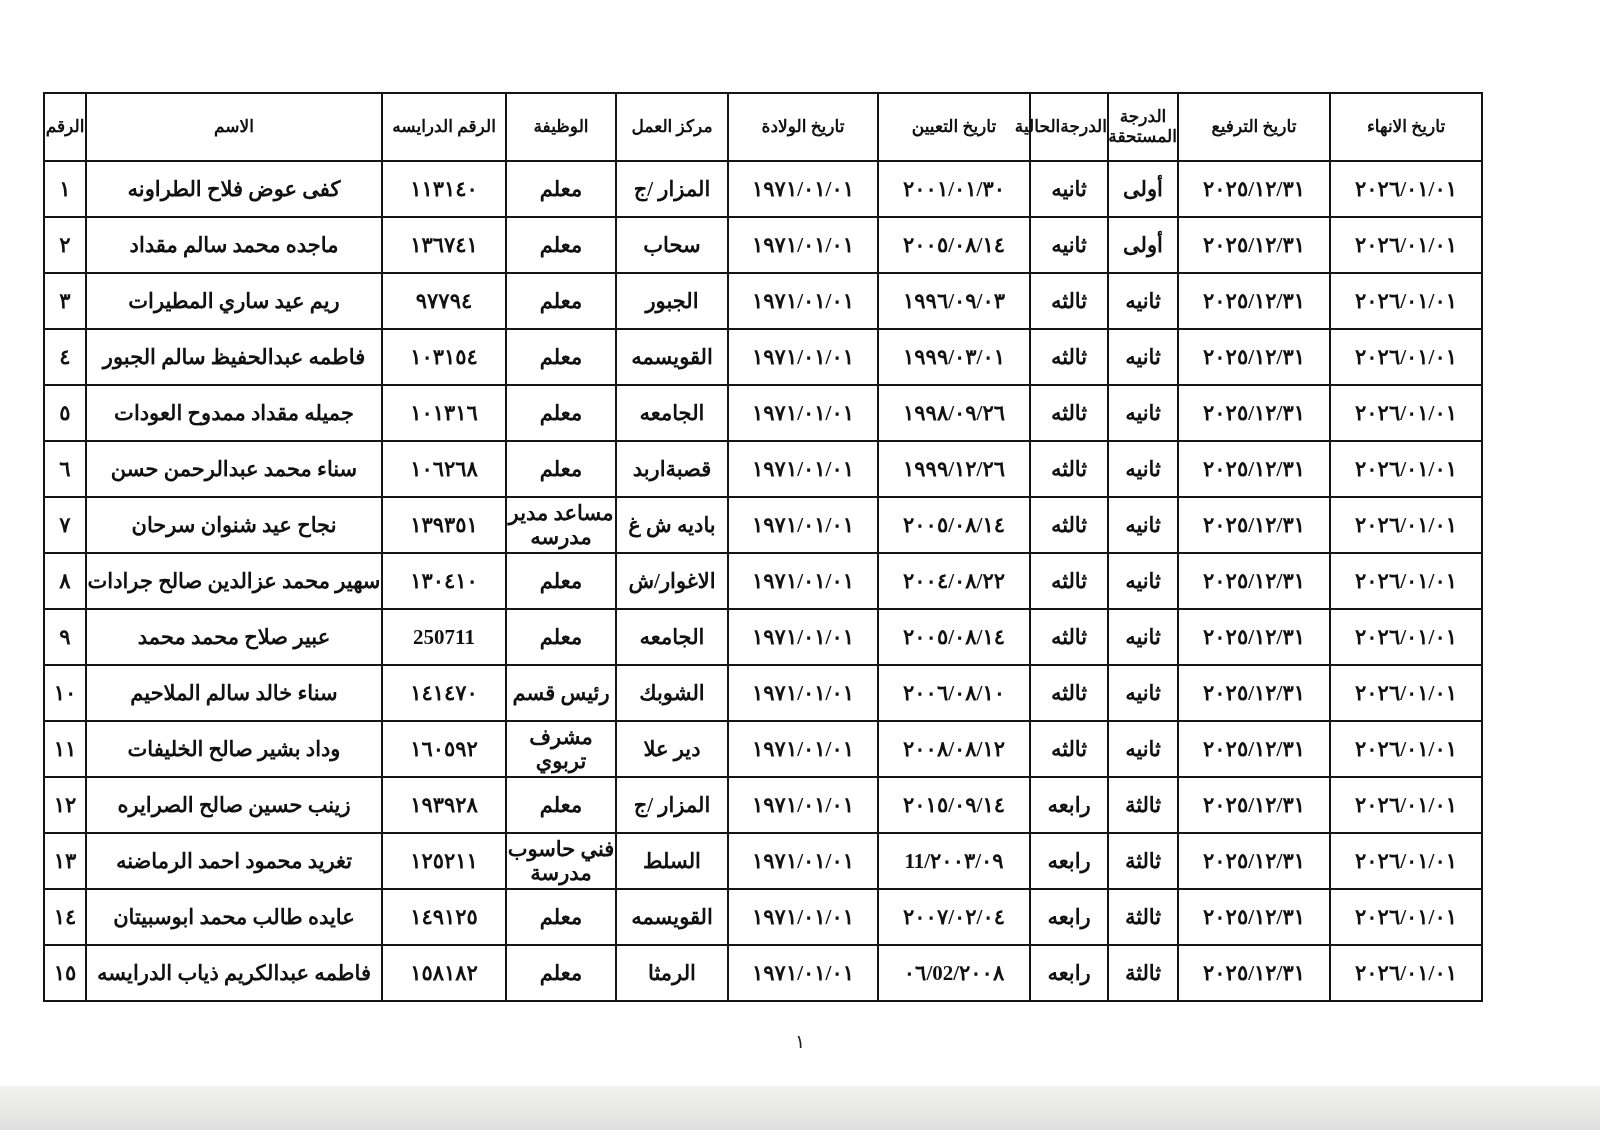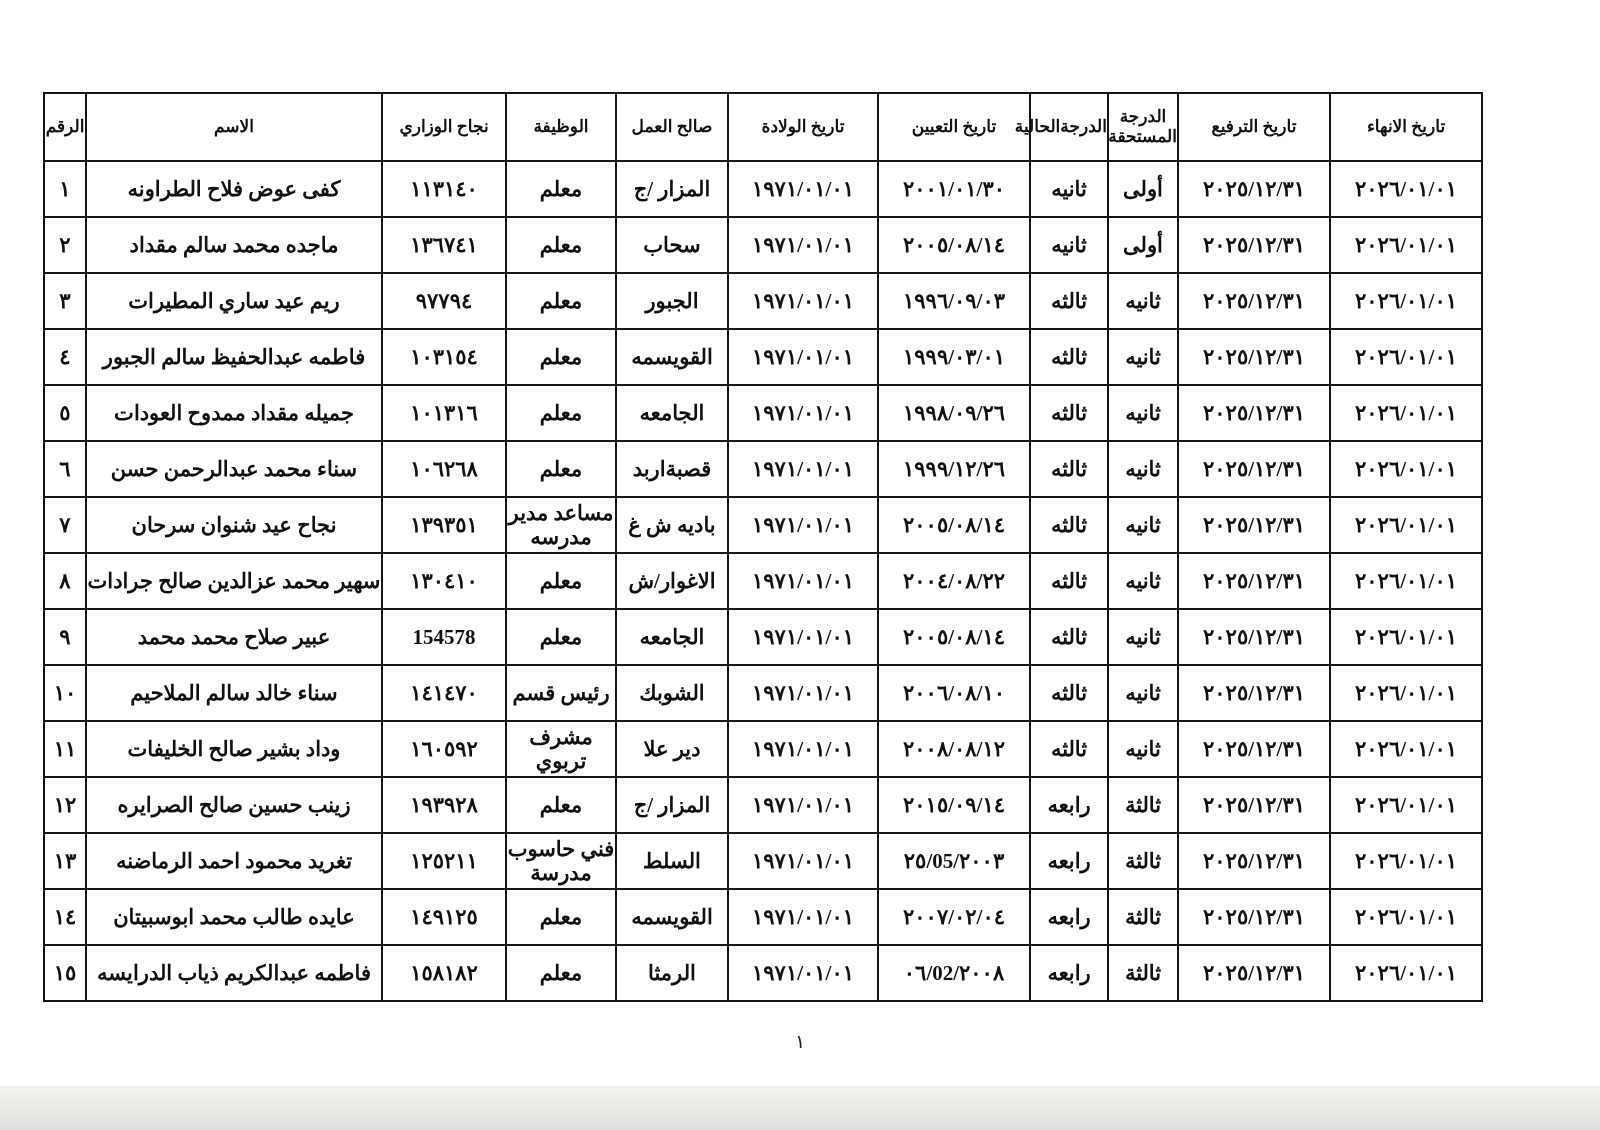--- a/index.html
+++ b/index.html
@@ -118,23 +118,23 @@
           <col class="c-idx">
         </colgroup>
         <thead>
           <tr>
             <th>تاريخ الانهاء</th>
             <th>تاريخ الترفيع</th>
             <th class="th-small">الدرجة المستحقة</th>
             <th class="th-small">الدرجةالحالية</th>
             <th>تاريخ التعيين</th>
             <th>تاريخ الولادة</th>
-            <th>صالح العمل</th>
+            <th>مركز العمل</th>
             <th>الوظيفة</th>
-            <th>نجاح الوزاري</th>
+            <th>الرقم الدرايسه</th>
             <th>الاسم</th>
             <th>الرقم</th>
           </tr>
         </thead>
         <tbody id="table-body">
             <tr>
               <td>٢٠٢٦/٠١/٠١</td>
               <td>٢٠٢٥/١٢/٣١</td>
               <td>أولى</td>
               <td>ثانيه</td>
@@ -239,21 +239,21 @@
             </tr>
             <tr>
               <td>٢٠٢٦/٠١/٠١</td>
               <td>٢٠٢٥/١٢/٣١</td>
               <td>ثانيه</td>
               <td>ثالثه</td>
               <td>٢٠٠٥/٠٨/١٤</td>
               <td>١٩٧١/٠١/٠١</td>
               <td>الجامعه</td>
               <td>معلم</td>
-              <td>154578</td>
+              <td>250711</td>
               <td class="cell-name">عبير صلاح محمد محمد</td>
               <td class="cell-idx">٩</td>
             </tr>
             <tr>
               <td>٢٠٢٦/٠١/٠١</td>
               <td>٢٠٢٥/١٢/٣١</td>
               <td>ثانيه</td>
               <td>ثالثه</td>
               <td>٢٠٠٦/٠٨/١٠</td>
               <td>١٩٧١/٠١/٠١</td>
@@ -287,21 +287,21 @@
               <td>معلم</td>
               <td>١٩٣٩٢٨</td>
               <td class="cell-name">زينب حسين صالح الصرايره</td>
               <td class="cell-idx">١٢</td>
             </tr>
             <tr>
               <td>٢٠٢٦/٠١/٠١</td>
               <td>٢٠٢٥/١٢/٣١</td>
               <td>ثالثة</td>
               <td>رابعه</td>
-              <td>٢٠٠٣/05/٢٥</td>
+              <td>٢٠٠٣/٠٩/11</td>
               <td>١٩٧١/٠١/٠١</td>
               <td>السلط</td>
               <td class="cell-small">فني حاسوب مدرسة</td>
               <td>١٢٥٢١١</td>
               <td class="cell-name">تغريد محمود احمد الرماضنه</td>
               <td class="cell-idx">١٣</td>
             </tr>
             <tr>
               <td>٢٠٢٦/٠١/٠١</td>
               <td>٢٠٢٥/١٢/٣١</td>

